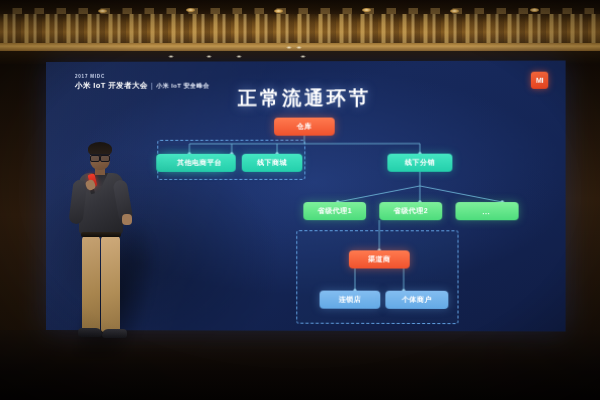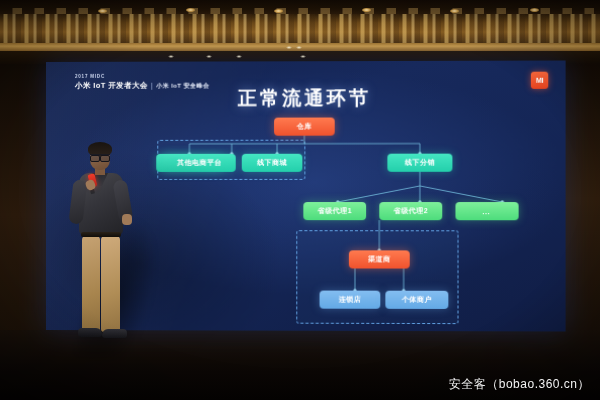--- a/index.html
+++ b/index.html
@@ -271,14 +271,13 @@
     <div class="sp sp-hair"></div>
     <div class="sp sp-glass"></div>
     <div class="sp sp-mic-b"></div>
     <div class="sp sp-mic"></div>
     <div class="sp sp-handL"></div>
     <div class="sp sp-handR"></div>
   </div>
 
   <div class="vignette"></div>
 
-  <div id="watermark">安全客（bobao.360.cn）</div>
 </div>
 
 </body></html>

